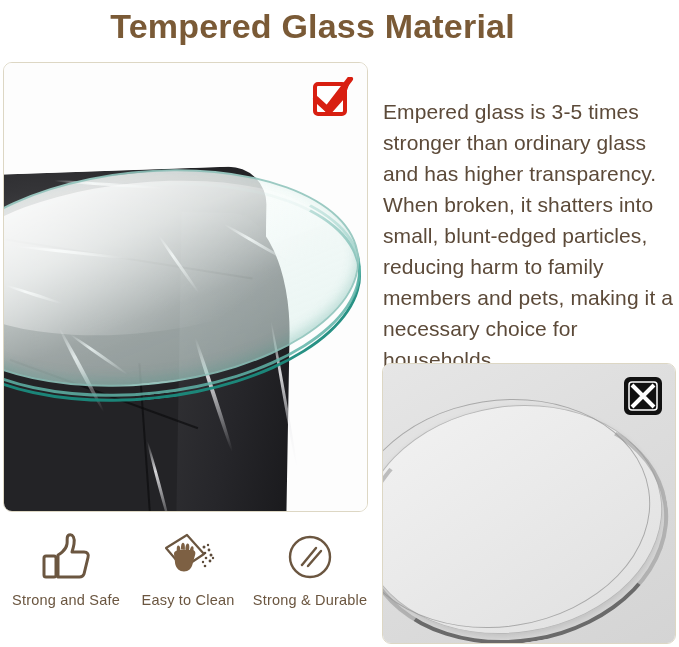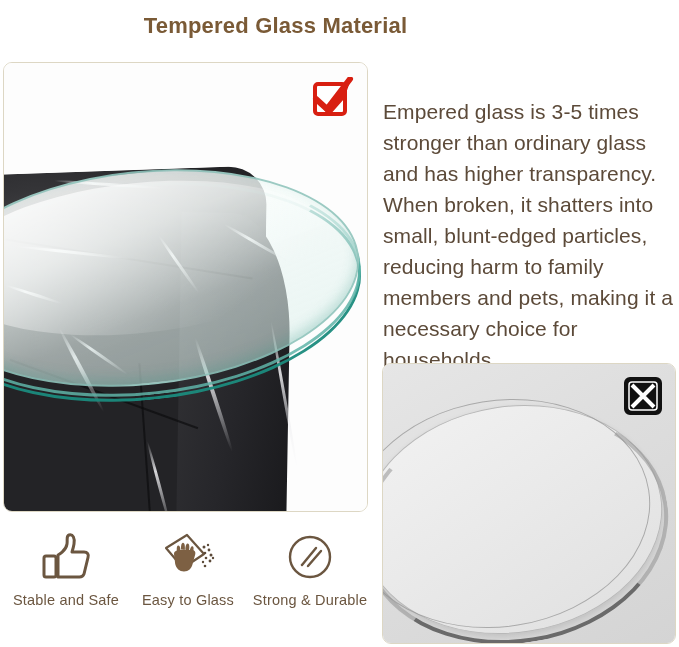--- a/index.html
+++ b/index.html
@@ -15,26 +15,27 @@
     font-family: "Liberation Sans", sans-serif;
   }
 
   
   #page-title {
     position: absolute;
     left: 0;
     top: 4px;
     width: 551px;
     text-align: center;
-    font-size: 22px;
+    font-size: 34px;
     font-weight: bold;
     color: #7a5a36;
     letter-spacing: 0.2px;
     line-height: 44px;
     white-space: nowrap;
+    padding-left: 37px;
   }
 
   
   .photo-panel {
     position: absolute;
     border: 1px solid #ddd7c4;
     border-radius: 9px;
     background: #ffffff;
     overflow: hidden;
     box-sizing: border-box;
@@ -332,21 +333,21 @@
       <svg width="54" height="50" viewBox="0 0 54 50">
         <g fill="none" stroke="#6b5640" stroke-width="3" stroke-linejoin="round" stroke-linecap="round">
           <rect x="5" y="24" width="12" height="21" rx="2"></rect>
           <path d="M19 45 L19 23 C19 23 27 19 28 12 C28.7 7 27 4 30 3
                    C34 2 36 6 35 12 C34.4 15.6 33 20 33 20
                    L45 20 C48.5 20 50 22.5 49 25.5 L45 42
                    C44.2 44 42.5 45 40.5 45 Z"></path>
         </g>
       </svg>
     </div>
-    <div class="feature-label">Stable and Safe</div>
+    <div class="feature-label">Strong and Safe</div>
   </div>
 
   <div class="feature-item">
     <div class="feature-icon">
       <svg width="58" height="50" viewBox="0 0 58 50">
 
         <path d="M7 16 L28 3 L45 22 L24 36 Z" fill="#ffffff" stroke="#6b5640" stroke-width="2.2" stroke-linejoin="round"></path>
 
         <g fill="#7d6043">
           <path d="M18 20 C18 20 17 14 19 13.5 C21 13 21.5 17 21.5 19 Z"></path>
@@ -364,21 +365,21 @@
             <circle cx="52" cy="23" r="1.5"></circle>
           <circle cx="47" cy="26" r="1.3"></circle>
             <circle cx="51" cy="29" r="1.4"></circle>
           <circle cx="44" cy="30" r="1.2"></circle>
             <circle cx="49" cy="13" r="1.2"></circle>
           <circle cx="54" cy="26" r="1.2"></circle>
             <circle cx="46" cy="34" r="1.3"></circle>
         </g>
       </svg>
     </div>
-    <div class="feature-label">Easy to Glass</div>
+    <div class="feature-label">Easy to Clean</div>
   </div>
 
   <div class="feature-item">
     <div class="feature-icon">
       <svg width="50" height="50" viewBox="0 0 50 50">
         <g fill="none" stroke="#6b5640" stroke-width="2.4" stroke-linecap="round">
           <circle cx="25" cy="25" r="20"></circle>
           <line x1="17" y1="33" x2="31" y2="16"></line>
           <line x1="23" y1="34" x2="36" y2="19"></line>
         </g>

